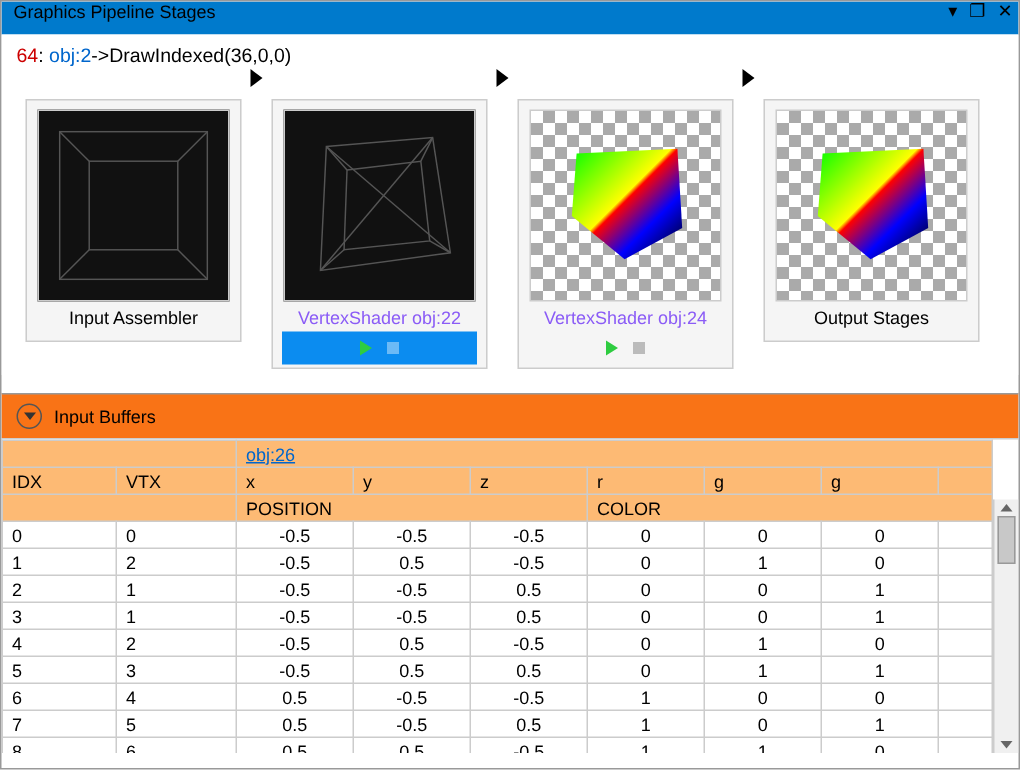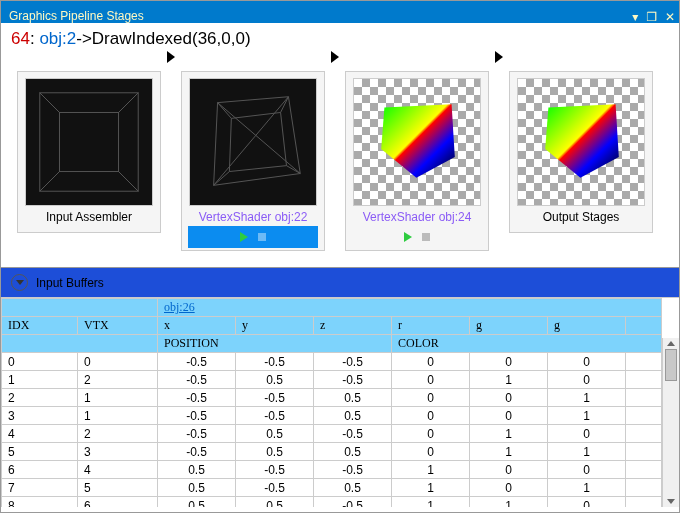--- a/index.html
+++ b/index.html
@@ -9,35 +9,35 @@
     background: #fff;
     width: 680px;
     height: 513px;
     overflow: hidden;
     border: 1px solid #999;
   }
 
   
   .titlebar {
     background: #007acc;
-    color: #fef9c3;
+    color: #000000;
     height: 22px;
     display: flex;
-    align-items: flex-end;
+    align-items: flex-start;
     padding: 0 4px 0 8px;
     font-size: 12px;
   }
   .titlebar .title { flex: 1; }
   .titlebar .win-controls { display: flex; gap: 8px; align-items: center; }
   .win-btn { font-size: 12px; line-height: 1; cursor: pointer; }
 
   
   .crumb {
     padding: 6px 10px;
-    font-size: 17px;
+    font-size: 13px;
     color: #000;
     background: #fff;
   }
   .crumb .evt-id { color: #c00; }
   .crumb .obj-link { color: #0066cc; }
 
   
   .stages {
     display: flex;
     align-items: flex-start;
@@ -121,21 +121,21 @@
   }
 
   
   .section-row {
     border-top: 1px solid #999;
     margin-top: 12px;
     display: flex;
     align-items: center;
     padding: 6px 10px;
     gap: 8px;
-    background: #1d4ed8;
+    background: #f97316;
   }
   .toggle-circle {
     width: 17px; height: 17px;
     border: 1px solid #555;
     border-radius: 50%;
     display: flex;
     align-items: center;
     justify-content: center;
   }
   .chevron-down {
@@ -186,21 +186,21 @@
   }
   th, td {
     border: 1px solid #ccc;
     padding: 1px 6px;
     text-align: left;
     font-weight: normal;
     height: 18px;
     overflow: hidden;
     white-space: nowrap;
   }
-  thead th { background: #7dd3fc; font-family: Liberation Serif, serif; }
+  thead th { background: #fdba74; }
   .buf-link { color: #0066cc; text-decoration: underline; }
   td.num { text-align: center; }
   col.idx { width: 76px; }
   col.vtx { width: 80px; }
   col.xyz { width: 78px; }
   col.rgb { width: 78px; }
   col.tail { width: auto; }
 </style>
 </head>
 <body>

